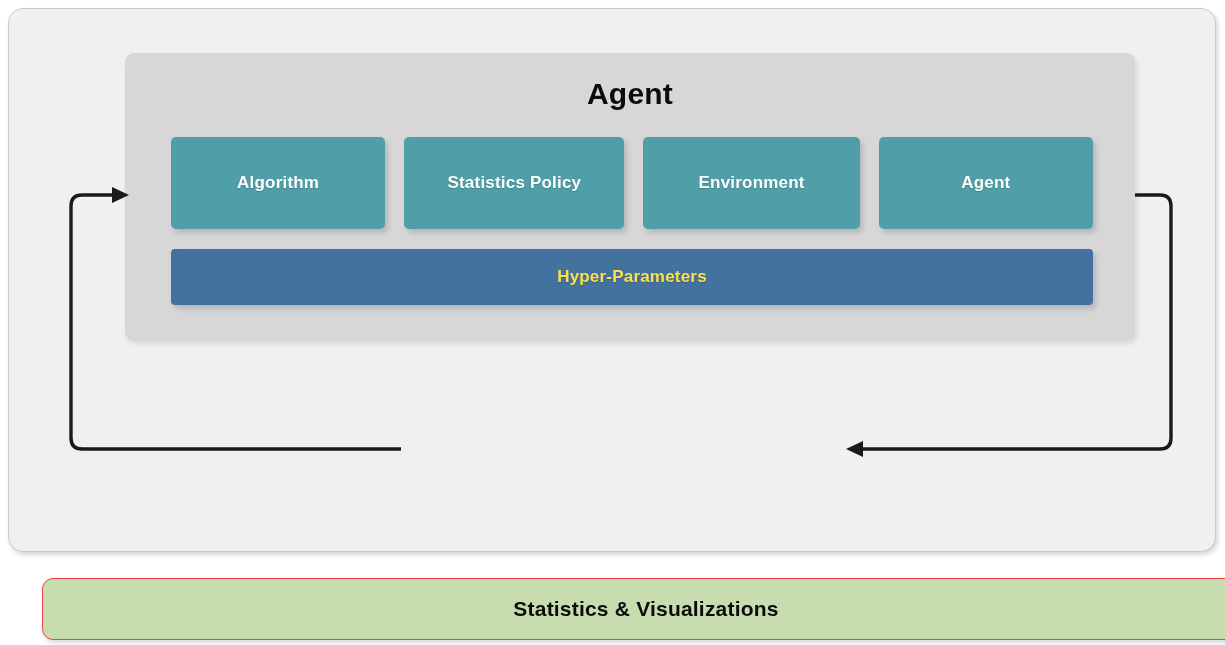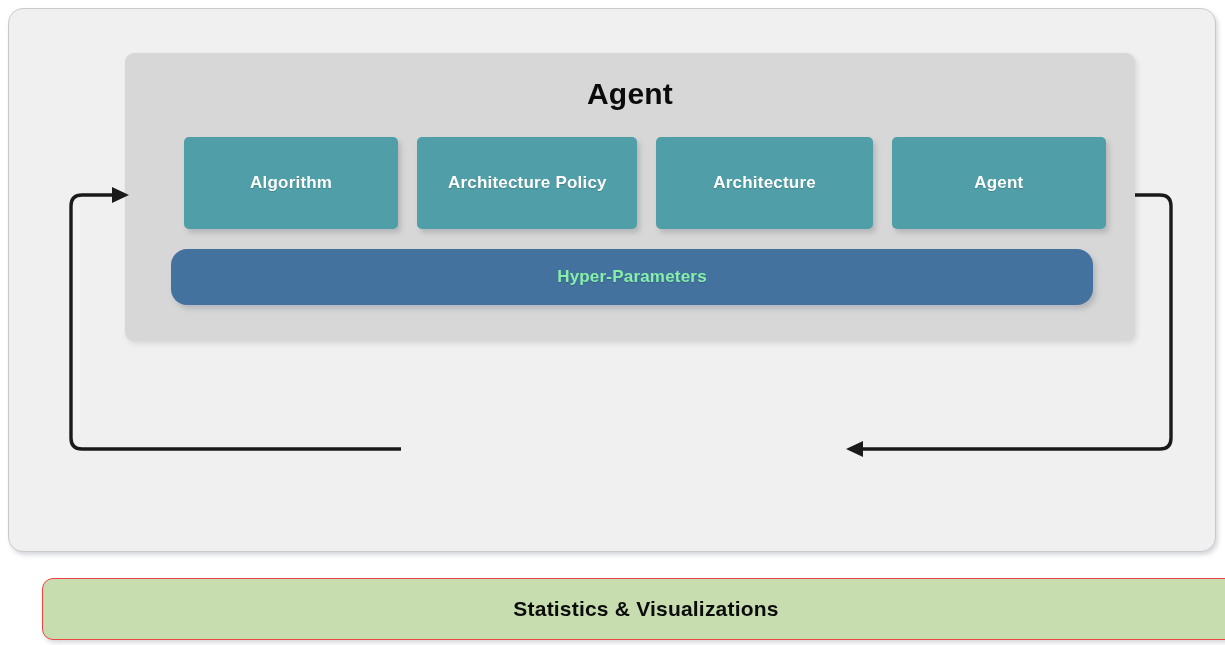--- a/index.html
+++ b/index.html
@@ -61,21 +61,20 @@
 
   
   .component-row {
     position: absolute;
     left: 46px;
     top: 84px;
     width: 922px;
     height: 92px;
     display: flex;
     gap: 19px;
-    margin-left: 13px;
   }
   .component-card {
     background: #4f9ea8;
     border-radius: 5px;
     display: flex;
     align-items: center;
     justify-content: center;
     color: #ffffff;
     font-size: 17px;
     font-weight: bold;
@@ -89,25 +88,25 @@
   .component-card.w-memory           { width: 215px; }
 
   
   .hyper-bar {
     position: absolute;
     left: 46px;
     top: 196px;
     width: 922px;
     height: 56px;
     background: #44729f;
-    border-radius: 16px;
-    display: flex;
-    align-items: center;
-    justify-content: center;
-    color: #86efac;
+    border-radius: 4px;
+    display: flex;
+    align-items: center;
+    justify-content: center;
+    color: #fde047;
     font-size: 17px;
     font-weight: bold;
     letter-spacing: 0.2px;
     box-shadow: 3px 4px 5px rgba(120,125,135,0.35);
     text-shadow: 0 1px 1px rgba(0,0,0,0.18);
   }
 
   
   .environment-box {
     position: absolute;
@@ -169,25 +168,25 @@
 
       <div class="agent-title">Agent</div>
 
       <div class="component-row">
 
         <div class="component-card w-algorithm">
           <span>Algorithm</span>
         </div>
 
         <div class="component-card w-exploration">
-          <span>Architecture Policy</span>
+          <span>Statistics Policy</span>
         </div>
 
         <div class="component-card w-architecture">
-          <span>Architecture</span>
+          <span>Environment</span>
         </div>
 
         <div class="component-card w-memory">
           <span>Agent</span>
         </div>
 
       </div>
 
       <div class="hyper-bar">
         <span>Hyper-Parameters</span>

